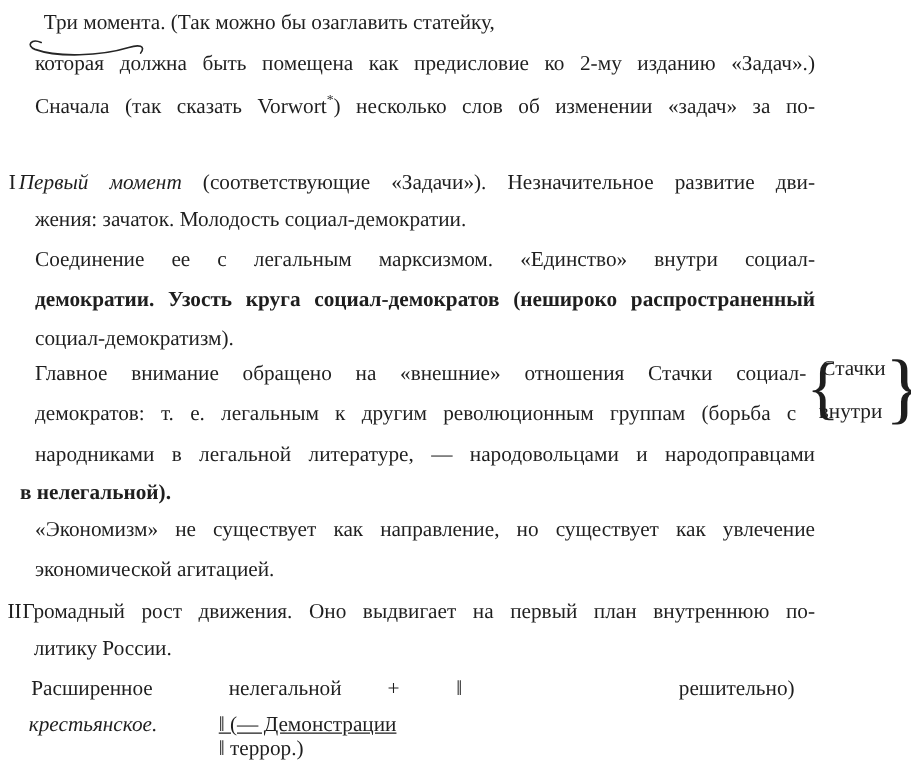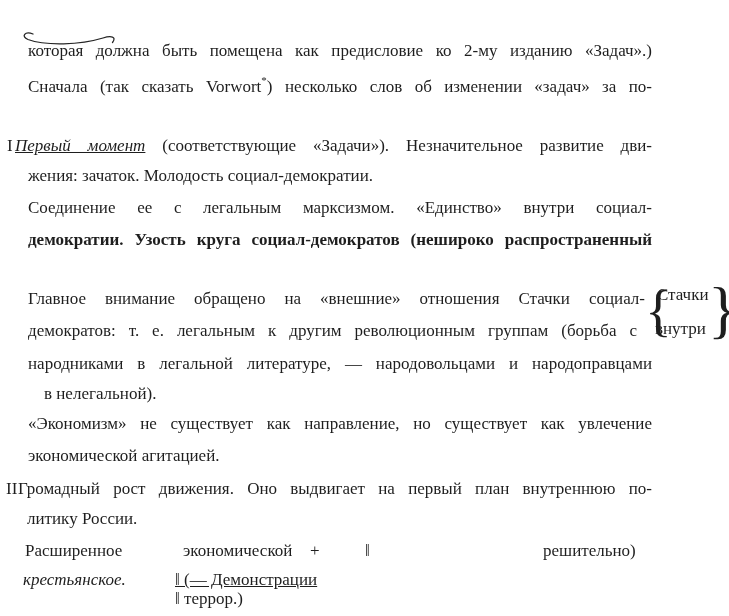--- a/index.html
+++ b/index.html
@@ -17,38 +17,38 @@
     font-size: 17px;
     line-height: 26px;
     white-space: nowrap;
   }
   .just {
     white-space: normal;
     text-align: justify;
     text-align-last: justify;
   }
   .numeral { position: absolute; top: 0; }
-  i { font-style: italic; text-decoration: underline; }
+  i { font-style: italic; }
   sup.star { font-size: 11px; position: relative; top: -1px; }
 
   
   .l1  { top: 5px;   left: 35px; }
   .l2  { top: 38px;  left: 28px; width: 624px; }
   .l3  { top: 68px;  left: 28px; width: 624px; }
   .l4  { top: 101px; left: 28px; }
   .l5  { top: 133px; left: 15px; width: 637px; }
   .l5 .numeral { left: -8px; }
   .l6  { top: 163px; left: 28px; }
   .l7  { top: 195px; left: 28px; width: 624px; }
   .l8  { top: 227px; left: 28px; width: 624px; font-weight: bold; }
   .l9  { top: 258px; left: 28px; }
   .l10 { top: 286px; left: 28px; width: 617px; }
   .l11 { top: 318px; left: 28px; width: 609px; }
   .l12 { top: 351px; left: 28px; width: 624px; }
-  .l13 { top: 381px; left: 44px; }
+  .l13 { top: 381px; left: 16px; font-weight: bold; }
   .l14 { top: 411px; left: 28px; width: 624px; }
   .l15 { top: 443px; left: 28px; }
   .l16 { top: 476px; left: 18px; width: 634px; }
   .l16 .numeral { left: -12px; }
   .l17 { top: 506px; left: 27px; }
 
   
   .flourish { position: absolute; left: 20px; top: 30px; }
 
   
@@ -71,20 +71,23 @@
   .ra5 { left: 543px; }
   .rb0 { top: 567px; left: 23px; font-style: italic; }
   .rb1 { top: 567px; left: 175px; text-decoration: underline; }
   .rc0 { top: 586px; left: 175px; }
 </style>
 </head>
 <body>
 
 <div class="page">
 
+  <div class="line l1">
+    <span>Три момента. (Так можно бы озаглавить статейку,</span>
+  </div>
 
   <svg class="flourish" width="102" height="16" viewBox="0 0 102 16">
     <path d="M 13 4 C 5 0.5, 0.5 6.5, 8 9.5 C 26 16, 60 15, 83 8 C 91 5.5, 97 6.5, 92.5 12.5" fill="none" stroke="#252525" stroke-width="1.3" stroke-linecap="round"></path>
   </svg>
 
   <div class="line l2 just">
     <span>которая должна быть помещена как предисловие ко 2-му изданию «Задач».)</span>
   </div>
 
   <div class="line l3 just"><span>Сначала (так сказать Vorwort</span><sup class="star">*</sup><span>) несколько слов об изменении «задач» за по-</span></div>
@@ -100,20 +103,23 @@
   </div>
 
   <div class="line l7 just">
     <span>Соединение ее с легальным марксизмом. «Единство» внутри социал-</span>
   </div>
 
   <div class="line l8 just">
     <span>демократии. Узость круга социал-демократов (нешироко распространенный</span>
   </div>
 
+  <div class="line l9">
+    <span>социал-демократизм).</span>
+  </div>
 
   <div class="line l10 just">
     <span>Главное внимание обращено на «внешние» отношения Стачки социал-</span>
   </div>
 
   <div class="line l11 just">
     <span>демократов: т. е. легальным к другим революционным группам (борьба с</span>
   </div>
 
   <div class="line l12 just">
@@ -141,21 +147,21 @@
   </div>
 
   <div class="margin-note">
     <span class="brace brace-l">{</span>
     <span class="word mn-top">Стачки</span>
     <span class="word mn-bottom">внутри</span>
     <span class="brace brace-r">}</span>
   </div>
 
   <span class="tok ra ra0">Расширенное</span>
-  <span class="tok ra ra1">экономической</span>
+  <span class="tok ra ra1">нелегальной</span>
   <span class="tok ra ra2">+</span>
   <span class="tok ra ra3">‖</span>
   <span class="tok ra ra5">решительно)</span>
 
   <span class="tok rb0">крестьянское.</span>
   <span class="tok rb1">‖ (— Демонстрации</span>
   <span class="tok rc0">‖ террор.)</span>
 
 </div>
 

